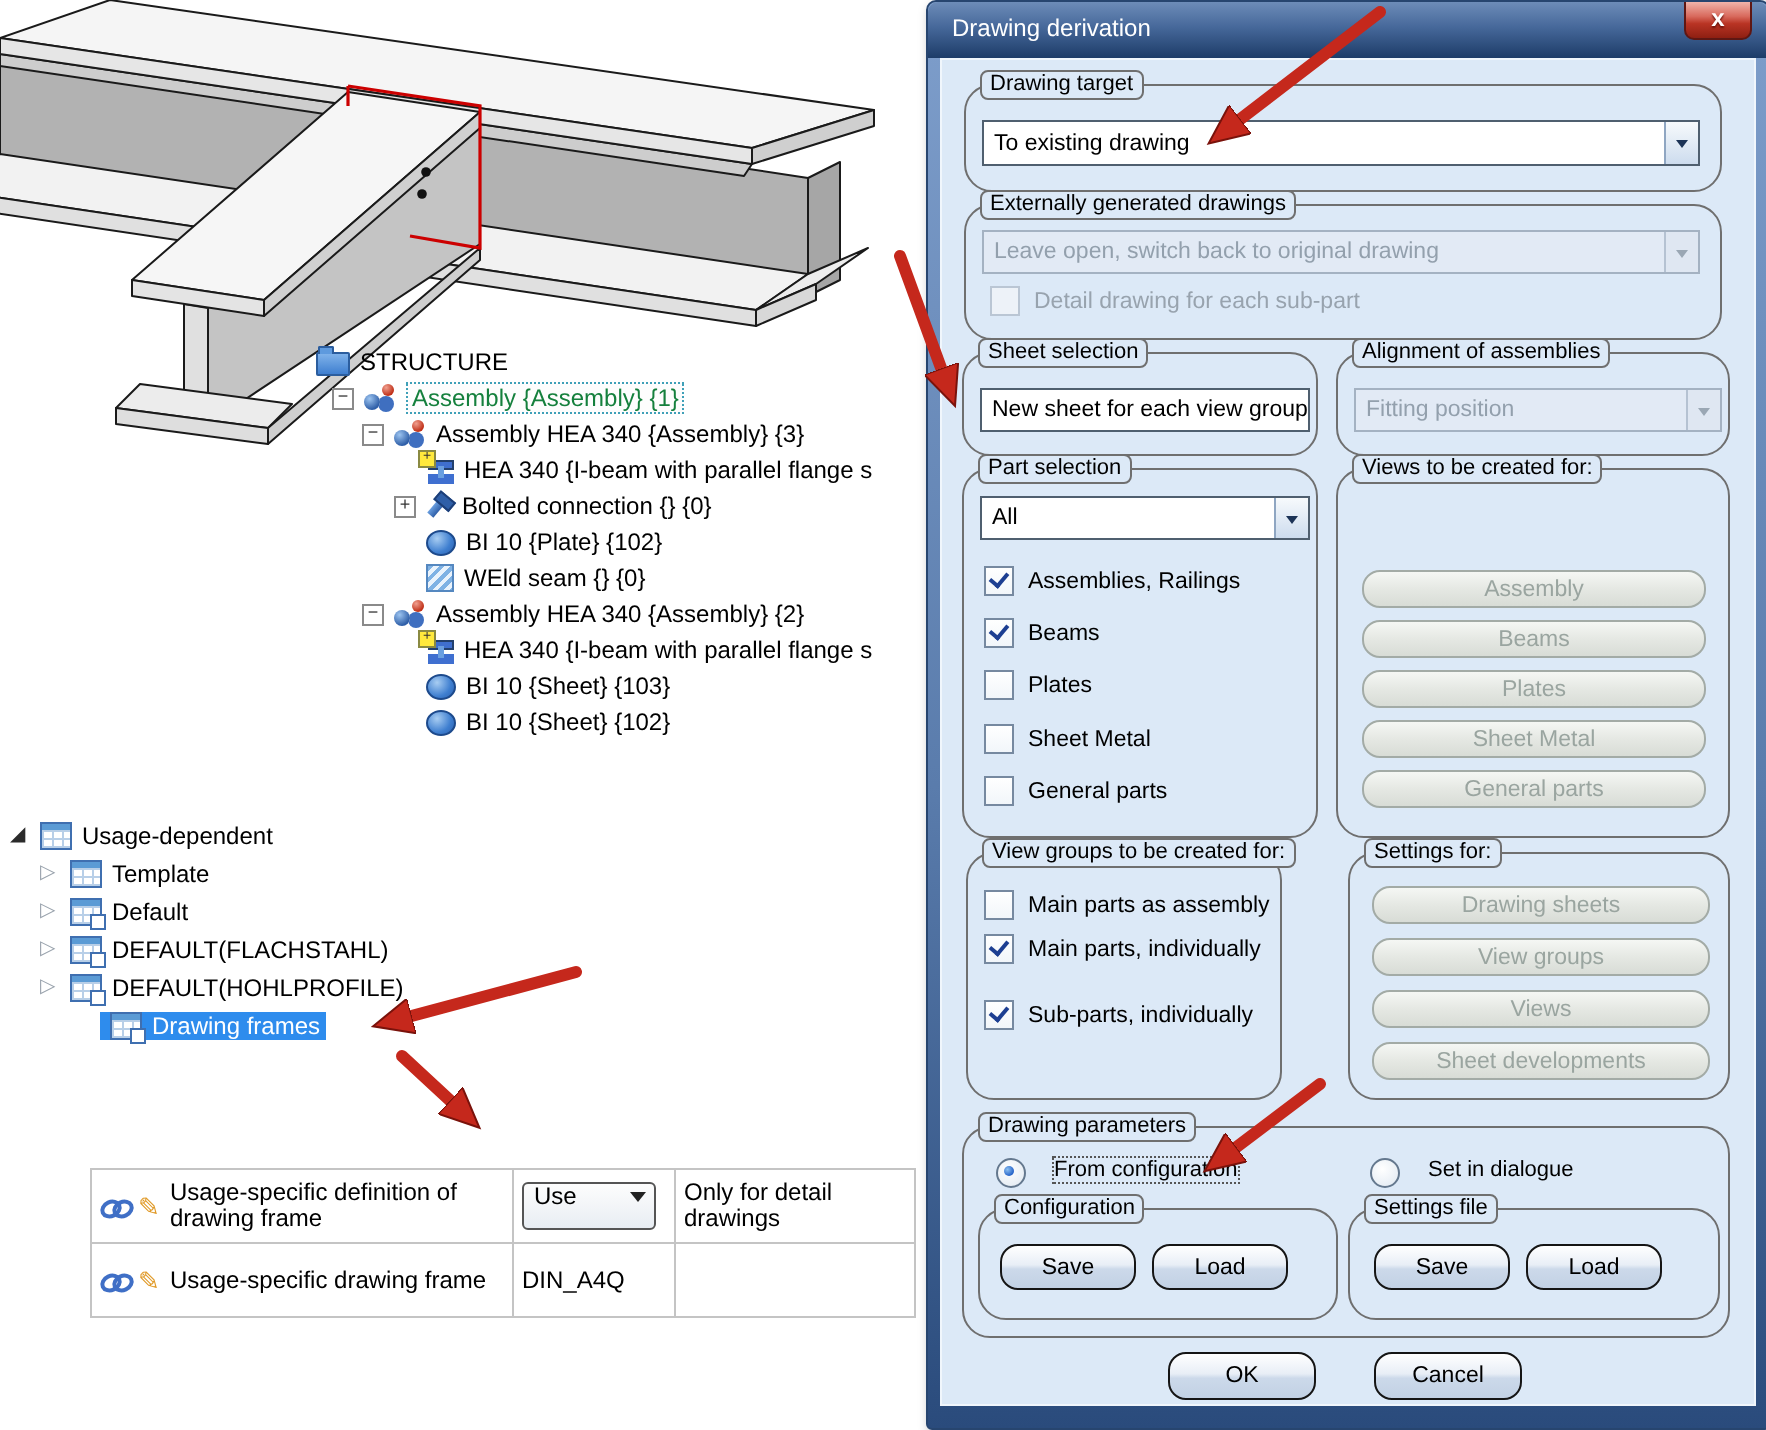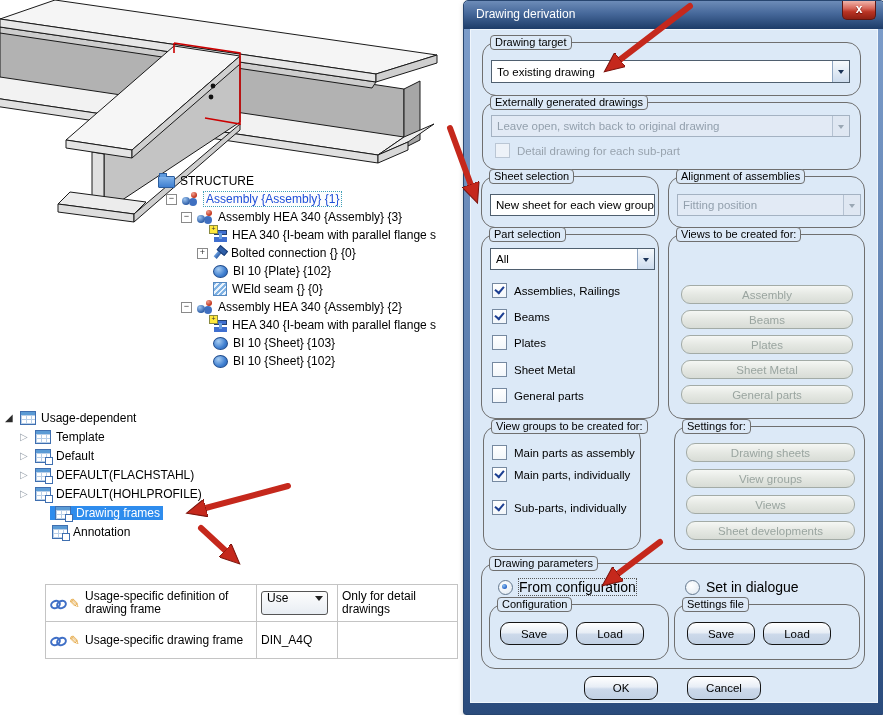--- a/index.html
+++ b/index.html
@@ -12,21 +12,21 @@
   .trow{height:18px;display:flex;align-items:center;}
   .urow{height:19px;display:flex;align-items:center;}
   .tlab{margin-left:5px;}
   .pm{flex:none;width:9px;height:9px;border:1px solid #8a8a8a;background:#fff;position:relative;}
   .pm::before{position:absolute;left:0;top:-2px;width:9px;text-align:center;font-size:9px;line-height:11px;color:#333;}
   .pm.minus::before{content:"−";}
   .pm.plus::before{content:"+";}
   .exp{flex:none;width:11px;font-size:10px;line-height:11px;}
   .exp.open::before{content:"◢";color:#2b2b2b;}
   .exp.closed::before{content:"▷";color:#9aa3ad;}
-  .sel-red{color:#1d4ed8;border:1px dotted #3fa0b8;background:#fdfdfd;padding:0 2px;text-align:right;}
+  .sel-red{color:#15803d;border:1px dotted #3fa0b8;background:#fdfdfd;padding:0 2px;text-align:right;}
   .hl-blue{background:#2e8ced;color:#fff;display:inline-flex;align-items:center;padding:0 3px 0 1px;}
   
   .ticon{flex:none;position:relative;display:inline-block;margin-left:4px;}
   .icon-folder{width:15px;height:10px;background:linear-gradient(#7fb2ea,#3f7fd0);border:1px solid #2b5d9e;border-radius:1px;margin-top:2px;}
   .icon-folder::before{content:"";position:absolute;left:0;top:-4px;width:6px;height:3px;background:#5e9ade;border:1px solid #2b5d9e;border-bottom:none;border-radius:1px 1px 0 0;}
   .icon-assembly{width:17px;height:14px;}
   .icon-assembly::before{content:"";position:absolute;left:1px;top:5px;width:8px;height:8px;border-radius:50%;
      background:radial-gradient(circle at 35% 30%,#9cc4f0,#2f5fa8 70%);box-shadow:7px 1px 0 0 #3f6fc0;}
   .icon-assembly::after{content:"";position:absolute;right:1px;top:0px;width:6px;height:6px;border-radius:50%;
      background:radial-gradient(circle at 35% 30%,#f0a090,#c03018 70%);}
@@ -79,21 +79,21 @@
   .combo.dis .carr{background:#dfe7f2;border-left-color:#b5c2d2;}
   .combo.dis .carr::after{border-top-color:#9aa7b4;}
   .cbrow{position:absolute;display:flex;align-items:center;gap:7px;font-size:11.5px;white-space:nowrap;}
   .cbrow.dis{color:#98a3ae;}
   .cb{position:relative;flex:none;width:13px;height:13px;background:linear-gradient(#fff,#f2f6fa);border:1px solid #7689a0;}
   .cbrow.dis .cb{border-color:#bac6d4;background:#edf2f8;}
   .cb.checked::after{content:"";position:absolute;left:2px;top:2px;width:7px;height:4px;border-left:2px solid #1d3f92;border-bottom:2px solid #1d3f92;transform:rotate(-50deg);}
   .btn7{position:absolute;display:flex;align-items:center;justify-content:center;font-size:11.5px;
      border:1px solid #151515;border-radius:9px;background:linear-gradient(#ffffff,#e8eef6 45%,#ccd9ea 55%,#c2d1e4);}
   .btn7.dis{border-color:#a3aba6;color:#9aa5a0;background:linear-gradient(#f5f7f4,#e5e8e3 50%,#d8dcd6);}
-  .radrow{position:absolute;display:flex;align-items:center;gap:6px;font-size:14px;white-space:nowrap;}
+  .radrow{position:absolute;display:flex;align-items:flex-start;gap:14px;font-size:11px;white-space:nowrap;}
   .rad{position:relative;flex:none;width:13px;height:13px;border-radius:50%;border:1px solid #64788e;background:radial-gradient(circle at 40% 35%,#fff,#dfe8f1);}
   .rad.checked::after{content:"";position:absolute;left:3px;top:3px;width:5px;height:5px;border-radius:50%;background:radial-gradient(circle at 35% 35%,#8cc0f0,#1f5dc6 75%);}
   .focusdot{outline:1px dotted #555;}
   .arrows{position:absolute;left:0;top:0;z-index:50;pointer-events:none;}
 </style>
 </head>
 <body>
 
 <div class="screen">
 
@@ -210,24 +210,20 @@
     <div class="urow">
       <span class="exp closed" style="margin-left:20px;"></span>
       <span class="ticon icon-table mod"></span>
       <span class="tlab">DEFAULT(HOHLPROFILE)</span>
     </div>
     <div class="urow">
       <span class="hl-blue" style="margin-left:50px;">
         <span class="ticon icon-table mod"></span>
         <span class="tlab">Drawing frames</span>
       </span>
-    </div>
-    <div class="urow">
-      <span class="ticon icon-table mod" style="margin-left:52px;"></span>
-      <span class="tlab">Annotation</span>
     </div>
   </div>
 
   <div class="ptable">
     <div class="prow">
       <div class="pcell c1">
         <span class="icon-chain"></span>
         <span class="icon-pencil"></span>
         <span style="max-width:160px;">Usage-specific definition of drawing frame</span>
       </div>

